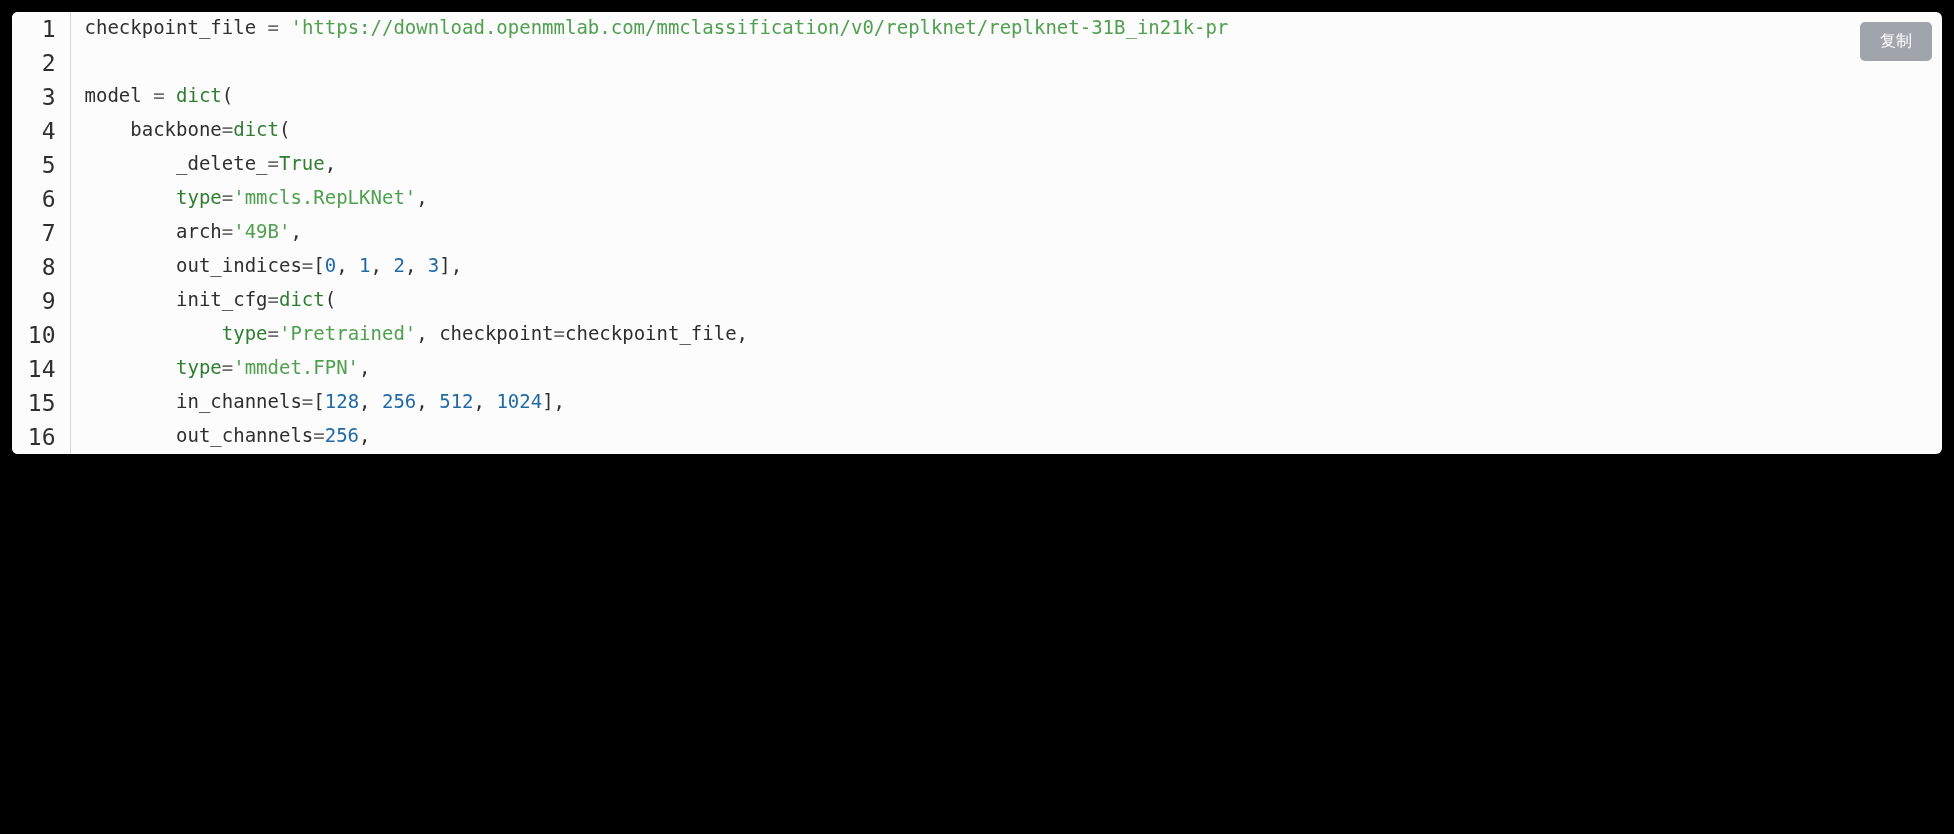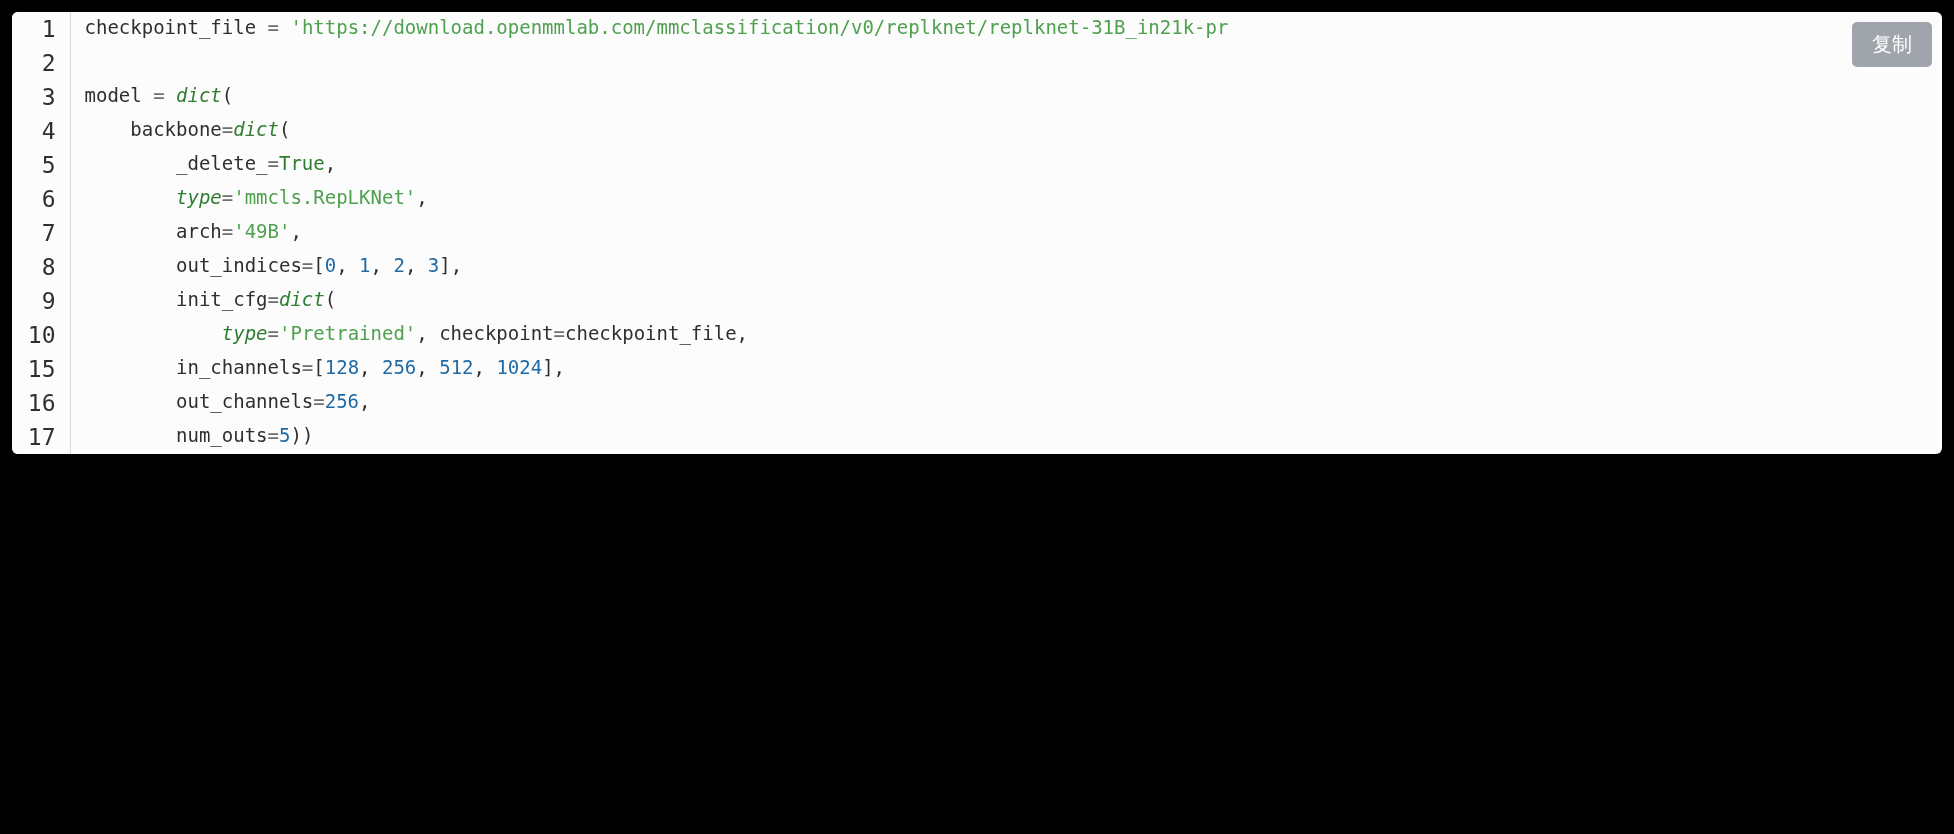--- a/index.html
+++ b/index.html
@@ -15,21 +15,21 @@
     overflow: hidden;
   }
   .copy-btn {
     position: absolute;
     top: 10px;
     right: 10px;
     background: #a0a5ac;
     color: #fff;
     border: none;
     padding: 9px 20px;
-    font-size: 20px;
+    font-size: 16px;
     border-radius: 5px;
     cursor: pointer;
     font-family: -apple-system, BlinkMacSystemFont, "Segoe UI", sans-serif;
     z-index: 2;
   }
   .code-table {
     display: table;
     width: 100%;
     border-collapse: collapse;
   }
@@ -52,21 +52,21 @@
     display: table-cell;
     padding: 4px 4px 4px 14px;
     font-size: 19px;
     white-space: pre;
     color: #2f2f2f;
     overflow: hidden;
     vertical-align: top;
   }
   .tok-name { color: #2f2f2f; }
   .tok-op   { color: #6e6e6e; }
-  .tok-builtin { color: #2f7d31; font-style: italic; }
+  .tok-builtin { color: #2f7d31; }
   .tok-str  { color: #4fa04f; }
   .tok-kw   { color: #2f7d31; font-weight: 400; }
   .tok-num  { color: #1f6aa5; }
   .tok-punct{ color: #2f2f2f; }
 </style>
 </head>
 <body>
 
 <div class="code-block">
   <button class="copy-btn">复制</button>
@@ -105,25 +105,25 @@
       </div>
       <div class="code-row">
         <div class="gutter">9</div>
         <div class="code-cell"><span class="tok-name">        init_cfg</span><span class="tok-op">=</span><span class="tok-builtin">dict</span><span class="tok-punct">(</span></div>
       </div>
       <div class="code-row">
         <div class="gutter">10</div>
         <div class="code-cell"><span>            </span><span class="tok-builtin">type</span><span class="tok-op">=</span><span class="tok-str">'Pretrained'</span><span class="tok-name">, checkpoint</span><span class="tok-op">=</span><span class="tok-name">checkpoint_file,</span></div>
       </div>
       <div class="code-row">
+        <div class="gutter">14</div>
+        <div class="code-cell"><span>        </span><span class="tok-builtin">type</span><span class="tok-op">=</span><span class="tok-str">'mmdet.FPN'</span><span class="tok-punct">,</span></div>
+      </div>
+      <div class="code-row">
         <div class="gutter">15</div>
         <div class="code-cell"><span class="tok-name">        in_channels</span><span class="tok-op">=</span><span class="tok-punct">[</span><span class="tok-num">128</span><span class="tok-punct">, </span><span class="tok-num">256</span><span class="tok-punct">, </span><span class="tok-num">512</span><span class="tok-punct">, </span><span class="tok-num">1024</span><span class="tok-punct">],</span></div>
       </div>
       <div class="code-row">
         <div class="gutter">16</div>
         <div class="code-cell"><span class="tok-name">        out_channels</span><span class="tok-op">=</span><span class="tok-num">256</span><span class="tok-punct">,</span></div>
       </div>
-      <div class="code-row">
-        <div class="gutter">17</div>
-        <div class="code-cell"><span class="tok-name">        num_outs</span><span class="tok-op">=</span><span class="tok-num">5</span><span class="tok-punct">))</span></div>
-      </div>
     </div>
 </div>
 
 </body></html>

